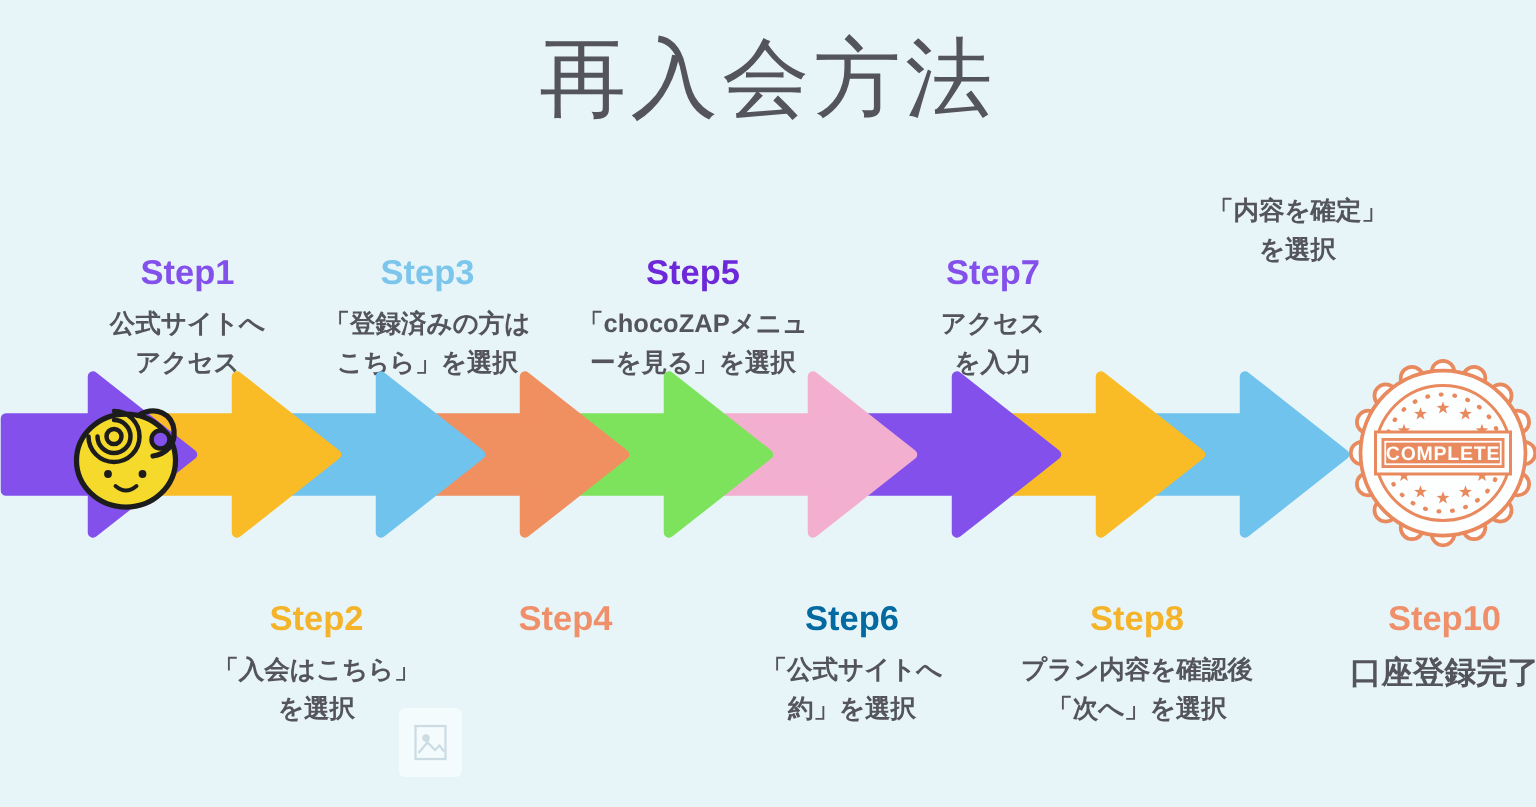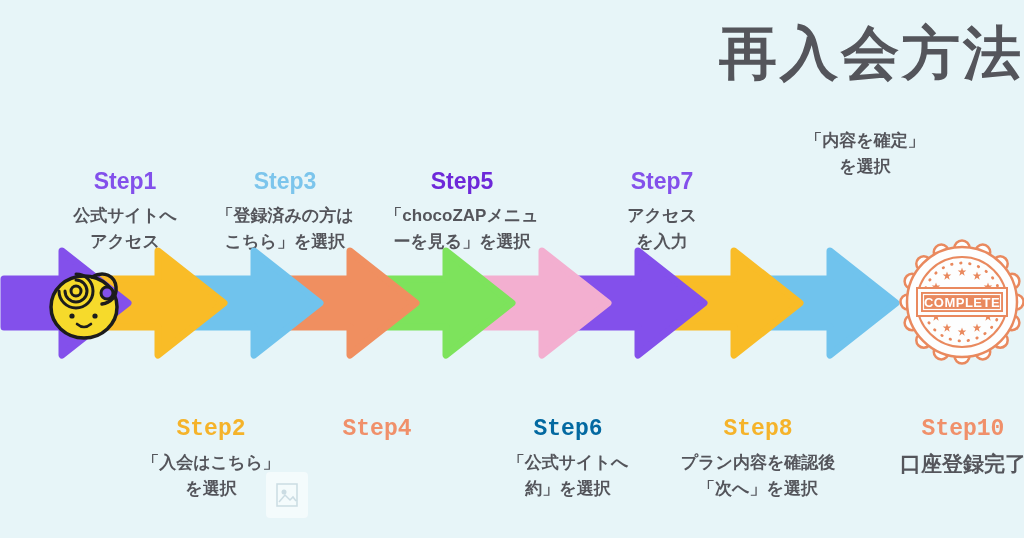--- a/index.html
+++ b/index.html
@@ -2,29 +2,29 @@
 <html><head>
 <meta charset="utf-8">
 <style>
   html,body{margin:0;padding:0;}
   body{font-family:"Liberation Sans","DejaVu Sans",sans-serif;}
   .canvas{
     position:relative;width:1024px;height:538px;overflow:hidden;
     background:#E7F5F8;
   }
   .page-title{
-    position:absolute;top:18px;left:0;width:1024px;text-align:right;
-    font-size:58px;font-weight:bold;letter-spacing:3px;line-height:1.2;
+    position:absolute;top:18px;left:0;width:1024px;text-align:center;
+    font-size:58px;font-weight:normal;letter-spacing:3px;line-height:1.2;
   }
   .step{
     position:absolute;transform:translateX(-50%);
     text-align:center;width:max-content;
   }
   .step.top{top:128px;}
-  .step.bottom{top:376px;font-family:Liberation Mono, monospace;}
+  .step.bottom{top:359px;}
   .step-num{
     font-size:23px;font-weight:bold;line-height:1.2;margin-bottom:7px;margin-top:40px;
   }
   .step-desc{
     font-size:17px;font-weight:bold;line-height:1.55;color:#54555B;
     white-space:pre-line;
   }
   .step-desc.xl{font-size:21px;line-height:1.4;margin-top:3px;}
   .arrow-flow{position:absolute;left:0;top:243px;}
   .badge{position:absolute;left:895px;top:235px;}

